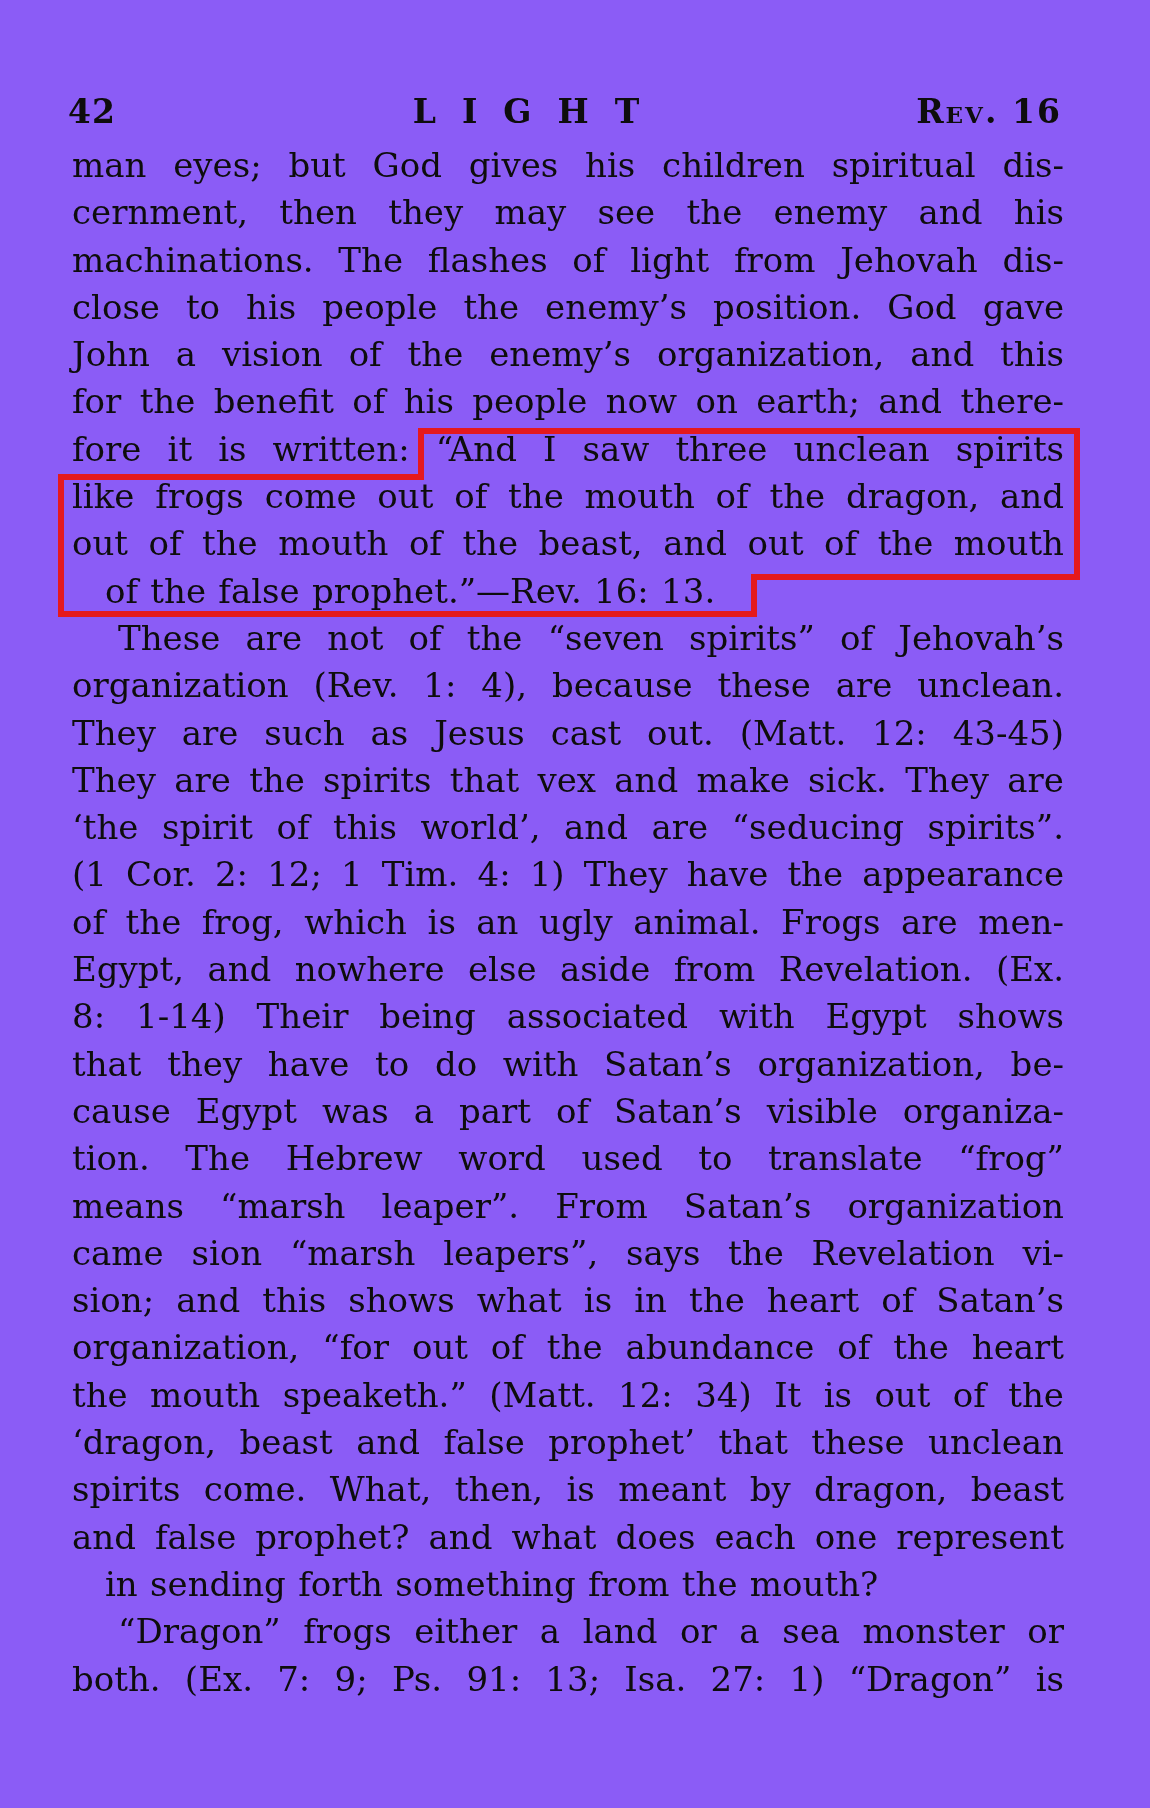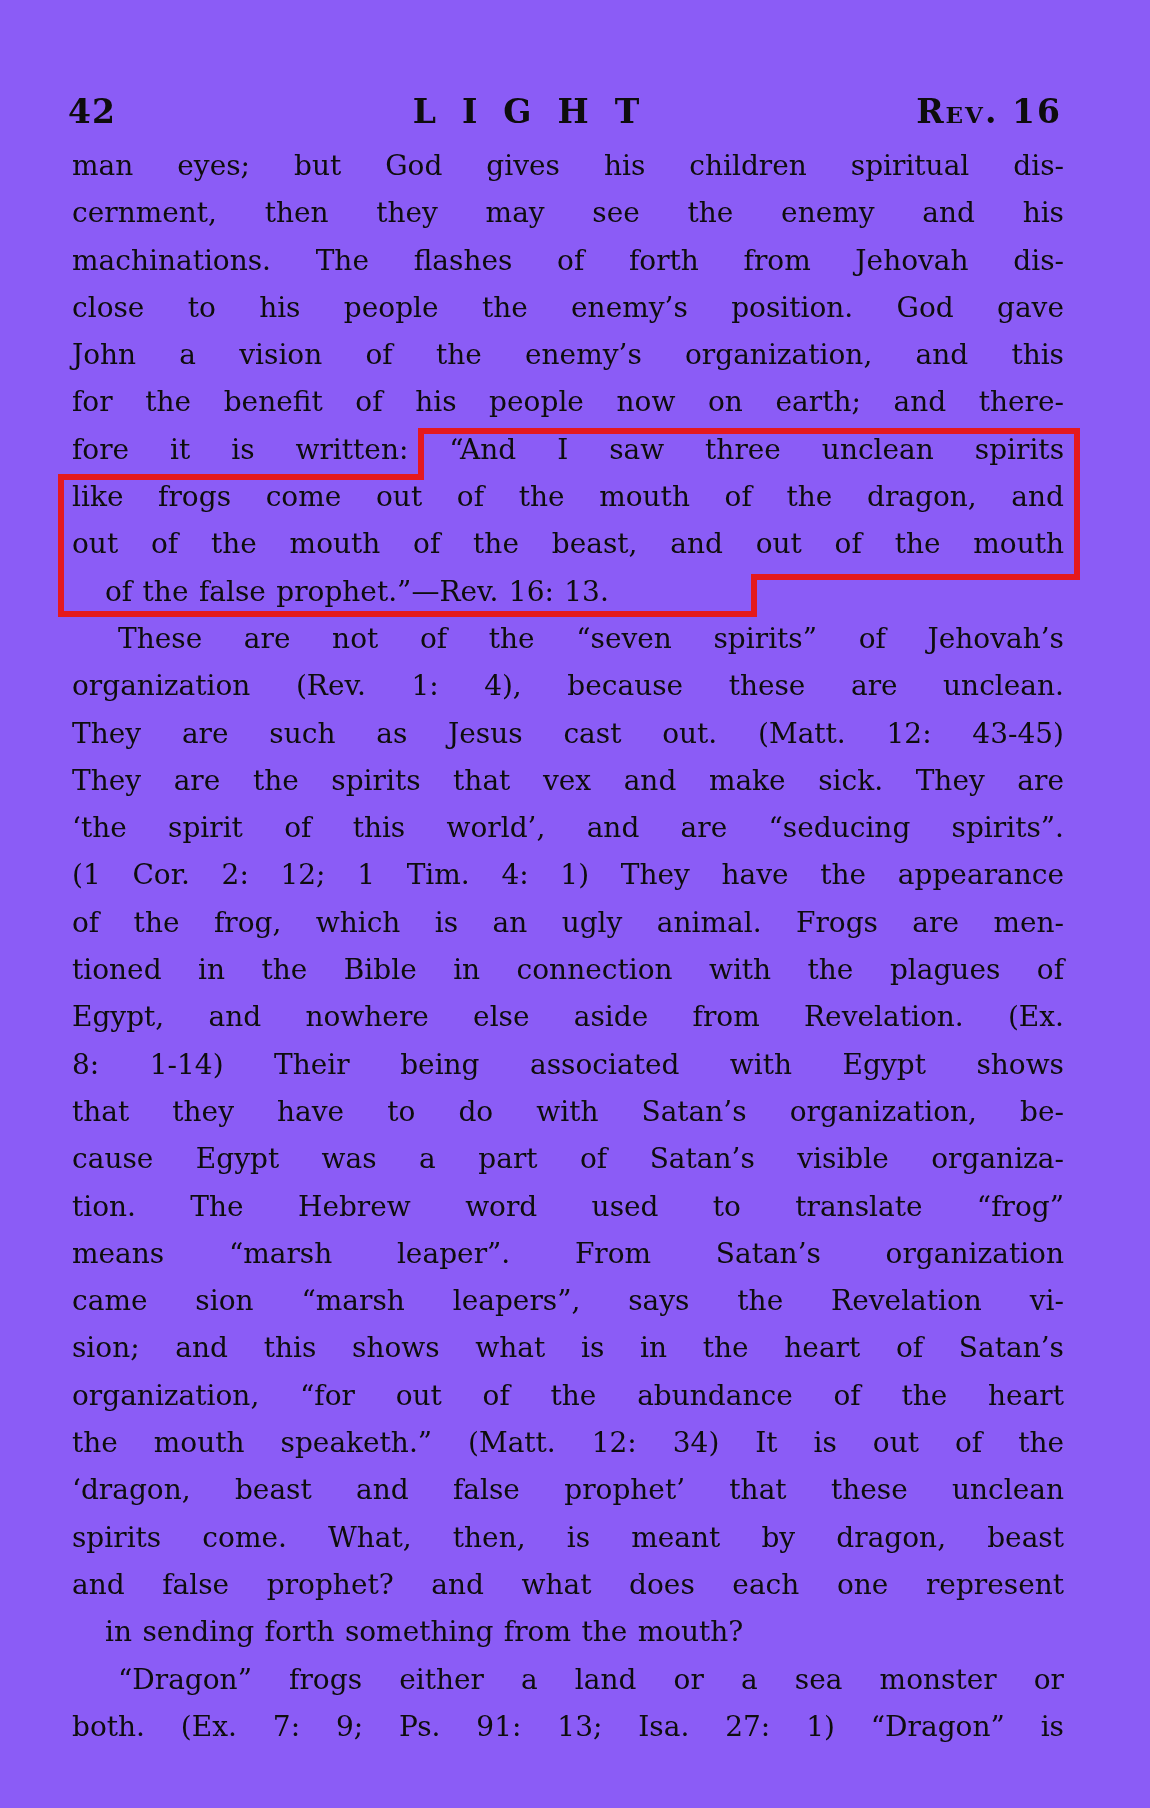--- a/index.html
+++ b/index.html
@@ -17,21 +17,21 @@
     font-size:33px;font-weight:bold;letter-spacing:1px;
   }
   .page-number{min-width:70px;text-align:left;}
   .running-title{letter-spacing:26px;text-indent:26px;text-align:center;flex:1;}
   .running-chapter{min-width:150px;text-align:center;font-variant:small-caps;letter-spacing:2px;margin-top:28px;}
   .body-text{
     position:absolute;left:72px;top:142px;width:992px;
   }
   .line{
     height:47.3px;line-height:47.3px;
-    font-size:28px;
+    font-size:34px;
     text-align:justify;text-align-last:justify;
     word-spacing:1.5px;
   }
   .line.end{text-align-last:left;margin-left:33px;}
   .line.indent{text-indent:46px;}
   .annotation-overlay{
     position:absolute;left:0;top:0;width:1150px;height:1808px;
     pointer-events:none;
   }
 </style>
@@ -42,36 +42,35 @@
 
   <div class="running-header">
     <span class="page-number">42</span>
     <span class="running-title">LIGHT</span>
     <span class="running-chapter">Rev. 16</span>
   </div>
 
   <div class="body-text">
       <div class="line">man eyes; but God gives his children spiritual dis-</div>
       <div class="line">cernment, then they may see the enemy and his</div>
-      <div class="line">machinations. The flashes of forth from Jehovah dis-</div>
+      <div class="line">machinations. The flashes of light from Jehovah dis-</div>
       <div class="line">close to his people the enemy’s position. God gave</div>
       <div class="line">John a vision of the enemy’s organization, and this</div>
       <div class="line">for the benefit of his people now on earth; and there-</div>
       <div class="line">fore it is written: “And I saw three unclean spirits</div>
       <div class="line">like frogs come out of the mouth of the dragon, and</div>
       <div class="line">out of the mouth of the beast, and out of the mouth</div>
       <div class="line end">of the false prophet.”—Rev. 16: 13.</div>
       <div class="line indent">These are not of the “seven spirits” of Jehovah’s</div>
       <div class="line">organization (Rev. 1: 4), because these are unclean.</div>
       <div class="line">They are such as Jesus cast out. (Matt. 12: 43-45)</div>
       <div class="line">They are the spirits that vex and make sick. They are</div>
       <div class="line">‘the spirit of this world’, and are “seducing spirits”.</div>
       <div class="line">(1 Cor. 2: 12; 1 Tim. 4: 1) They have the appearance</div>
       <div class="line">of the frog, which is an ugly animal. Frogs are men-</div>
-      <div class="line">tioned in the Bible in connection with the plagues of</div>
       <div class="line">Egypt, and nowhere else aside from Revelation. (Ex.</div>
       <div class="line">8: 1-14) Their being associated with Egypt shows</div>
       <div class="line">that they have to do with Satan’s organization, be-</div>
       <div class="line">cause Egypt was a part of Satan’s visible organiza-</div>
       <div class="line">tion. The Hebrew word used to translate “frog”</div>
       <div class="line">means “marsh leaper”. From Satan’s organization</div>
       <div class="line">came sion “marsh leapers”, says the Revelation vi-</div>
       <div class="line">sion; and this shows what is in the heart of Satan’s</div>
       <div class="line">organization, “for out of the abundance of the heart</div>
       <div class="line">the mouth speaketh.” (Matt. 12: 34) It is out of the</div>

